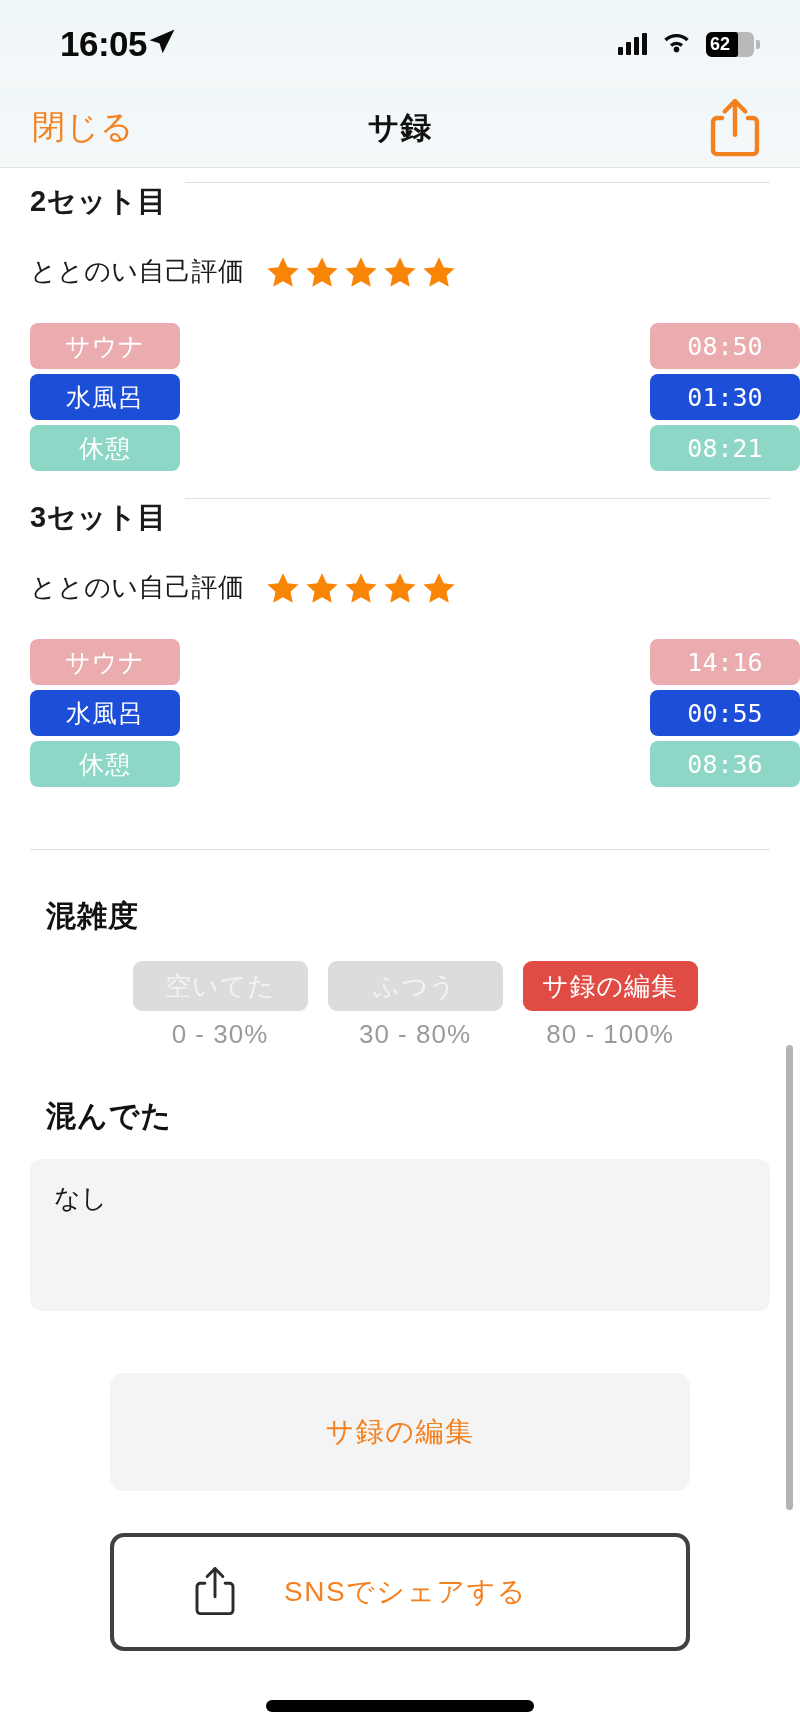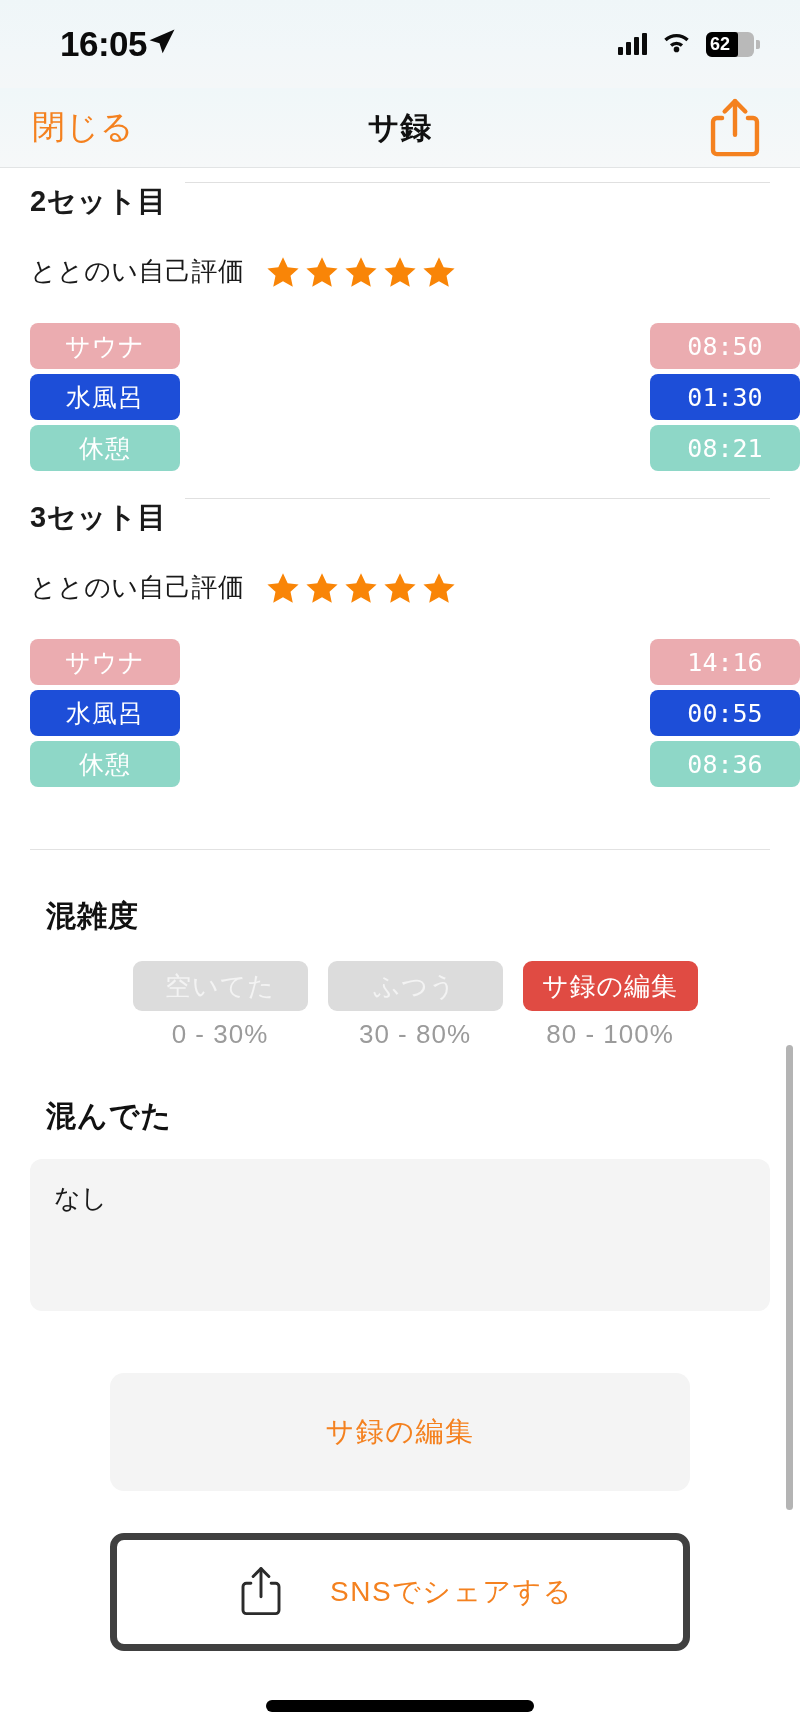--- a/index.html
+++ b/index.html
@@ -260,26 +260,26 @@
     color: #F4811F;
     font-size: 28px;
     letter-spacing: 1.5px;
   }
 
   .share-btn {
     margin: 42px auto 0 auto;
     width: 580px;
     height: 118px;
     background: #ffffff;
-    border: 7px solid #404040;
+    border: 4px solid #404040;
     border-radius: 14px;
     display: flex;
     align-items: center;
     gap: 44px;
-    padding-left: 119px;
+    padding-left: 76px;
   }
   .share-btn .txt {
     color: #F4811F;
     font-size: 28px;
     letter-spacing: 1.5px;
   }
 
   
   .scrollbar {
     position: absolute;

